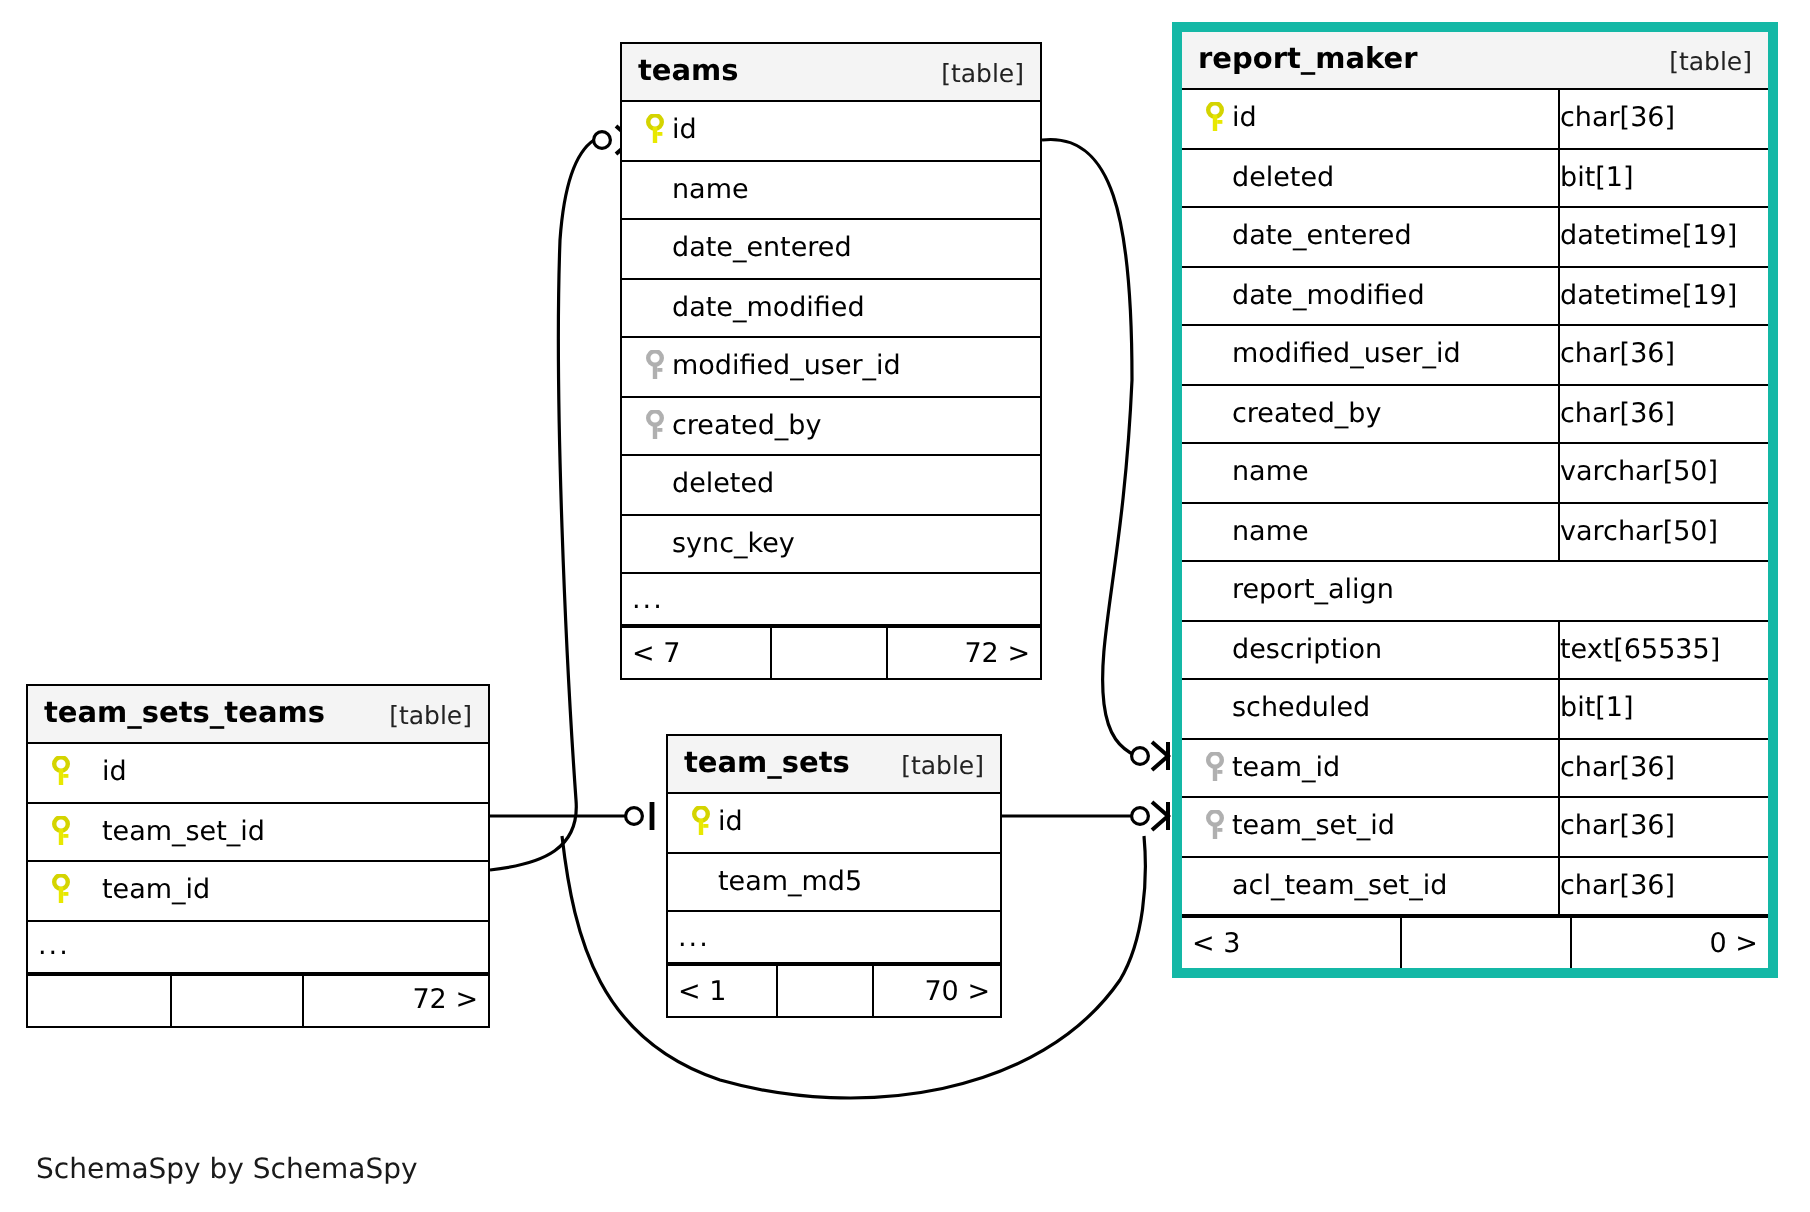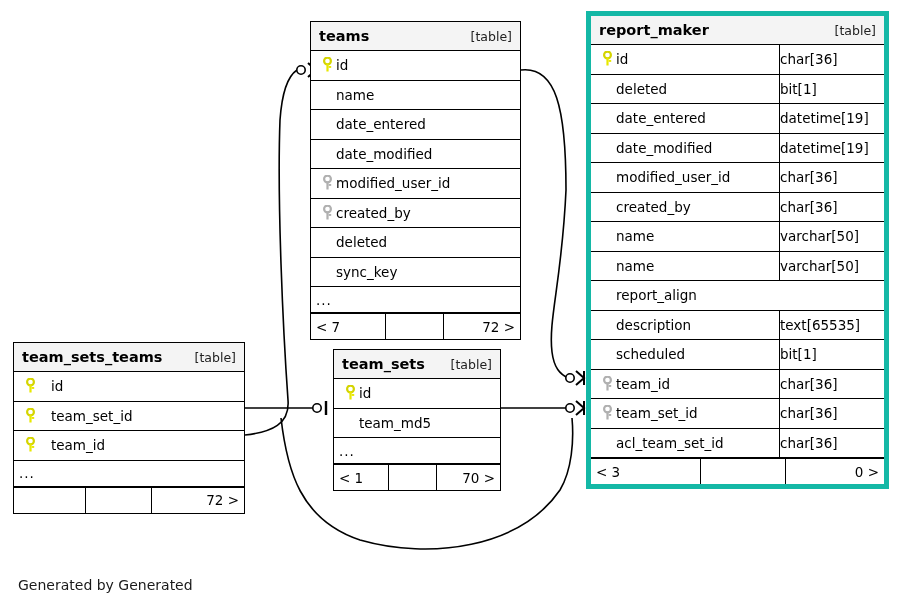--- a/index.html
+++ b/index.html
@@ -102,21 +102,21 @@
   #tbl-report .col-type{flex:0 0 105px;}
   #tbl-report .foot-c1{flex:0 0 110px;}
   #tbl-report .foot-c2{flex:0 0 85px;}
   #tbl-report .foot-c3{flex:1 1 auto;}
 
   #tbl-tst{left:13px;top:342px;width:232px;}
   #tbl-tst .foot-c1{flex:0 0 72px;}
   #tbl-tst .foot-c2{flex:0 0 66px;}
   #tbl-tst .foot-c3{flex:1 1 auto;}
 
-  #tbl-teamsets{left:333px;top:349px;width:168px;}
+  #tbl-teamsets{left:333px;top:367px;width:168px;}
   #tbl-teamsets .foot-c1{flex:0 0 55px;}
   #tbl-teamsets .foot-c2{flex:0 0 48px;}
   #tbl-teamsets .foot-c3{flex:1 1 auto;}
 
   .credit{
     position:absolute;
     left:18px;top:577px;
     font-size:14px;color:#1a1a1a;
     z-index:6;
   }
@@ -456,15 +456,15 @@
     </div>
 
     <div class="ellipsis-row">...</div>
     <div class="footer-row">
       <span class="foot-cell foot-c1 foot-left">&lt; 1</span>
       <span class="foot-cell foot-c2"></span>
       <span class="foot-cell foot-c3 foot-right">70 &gt;</span>
     </div>
   </div>
 
-  <div class="credit">Generated by Generated</div>
+  <div class="credit">SchemaSpy by SchemaSpy</div>
 
 </div>
 
 </body></html>

